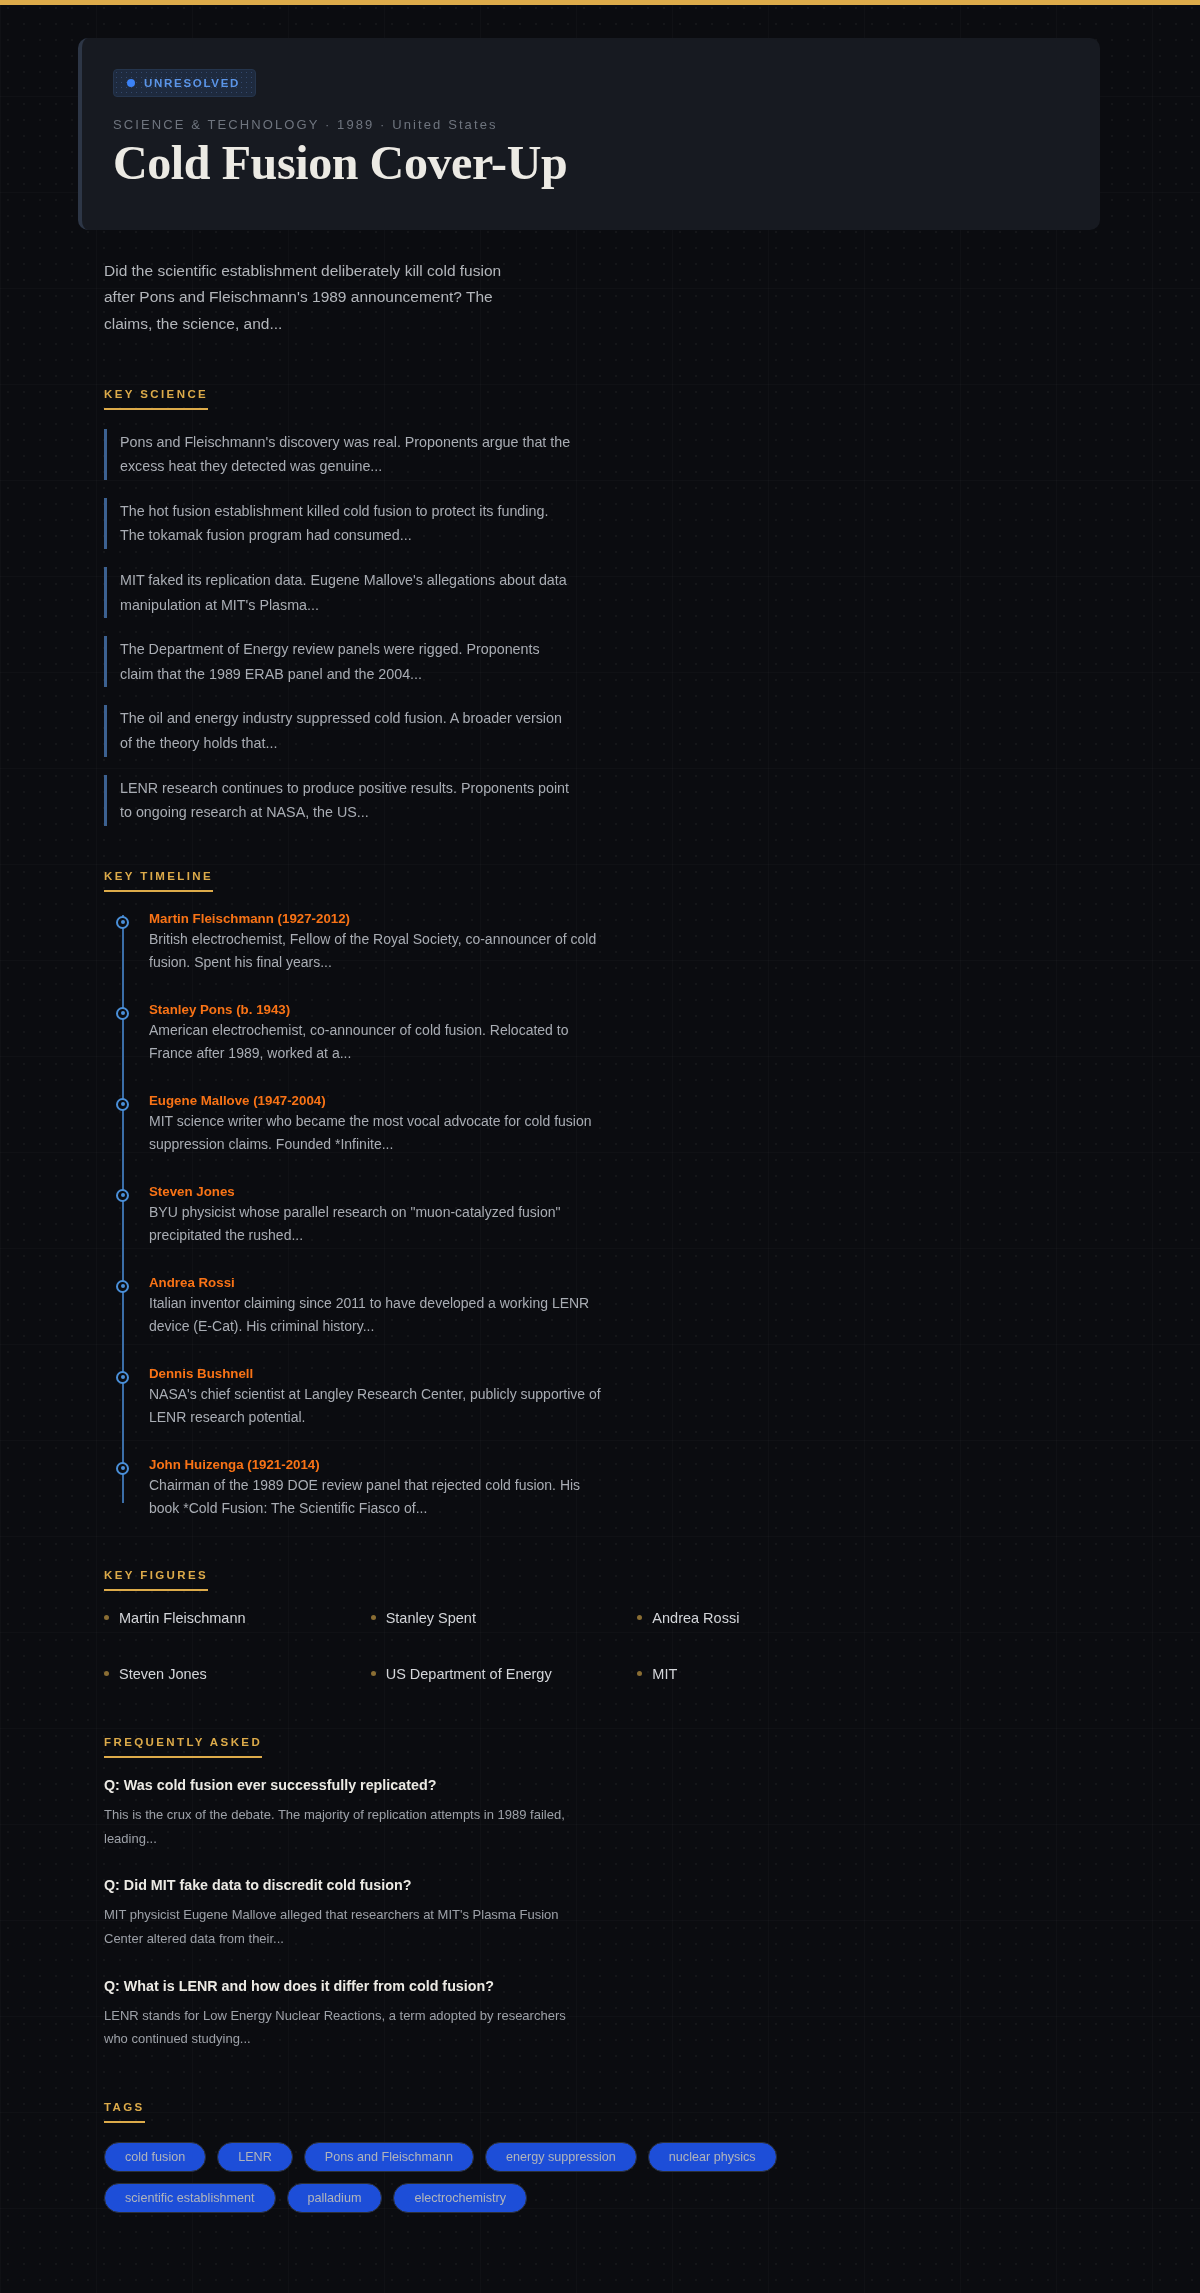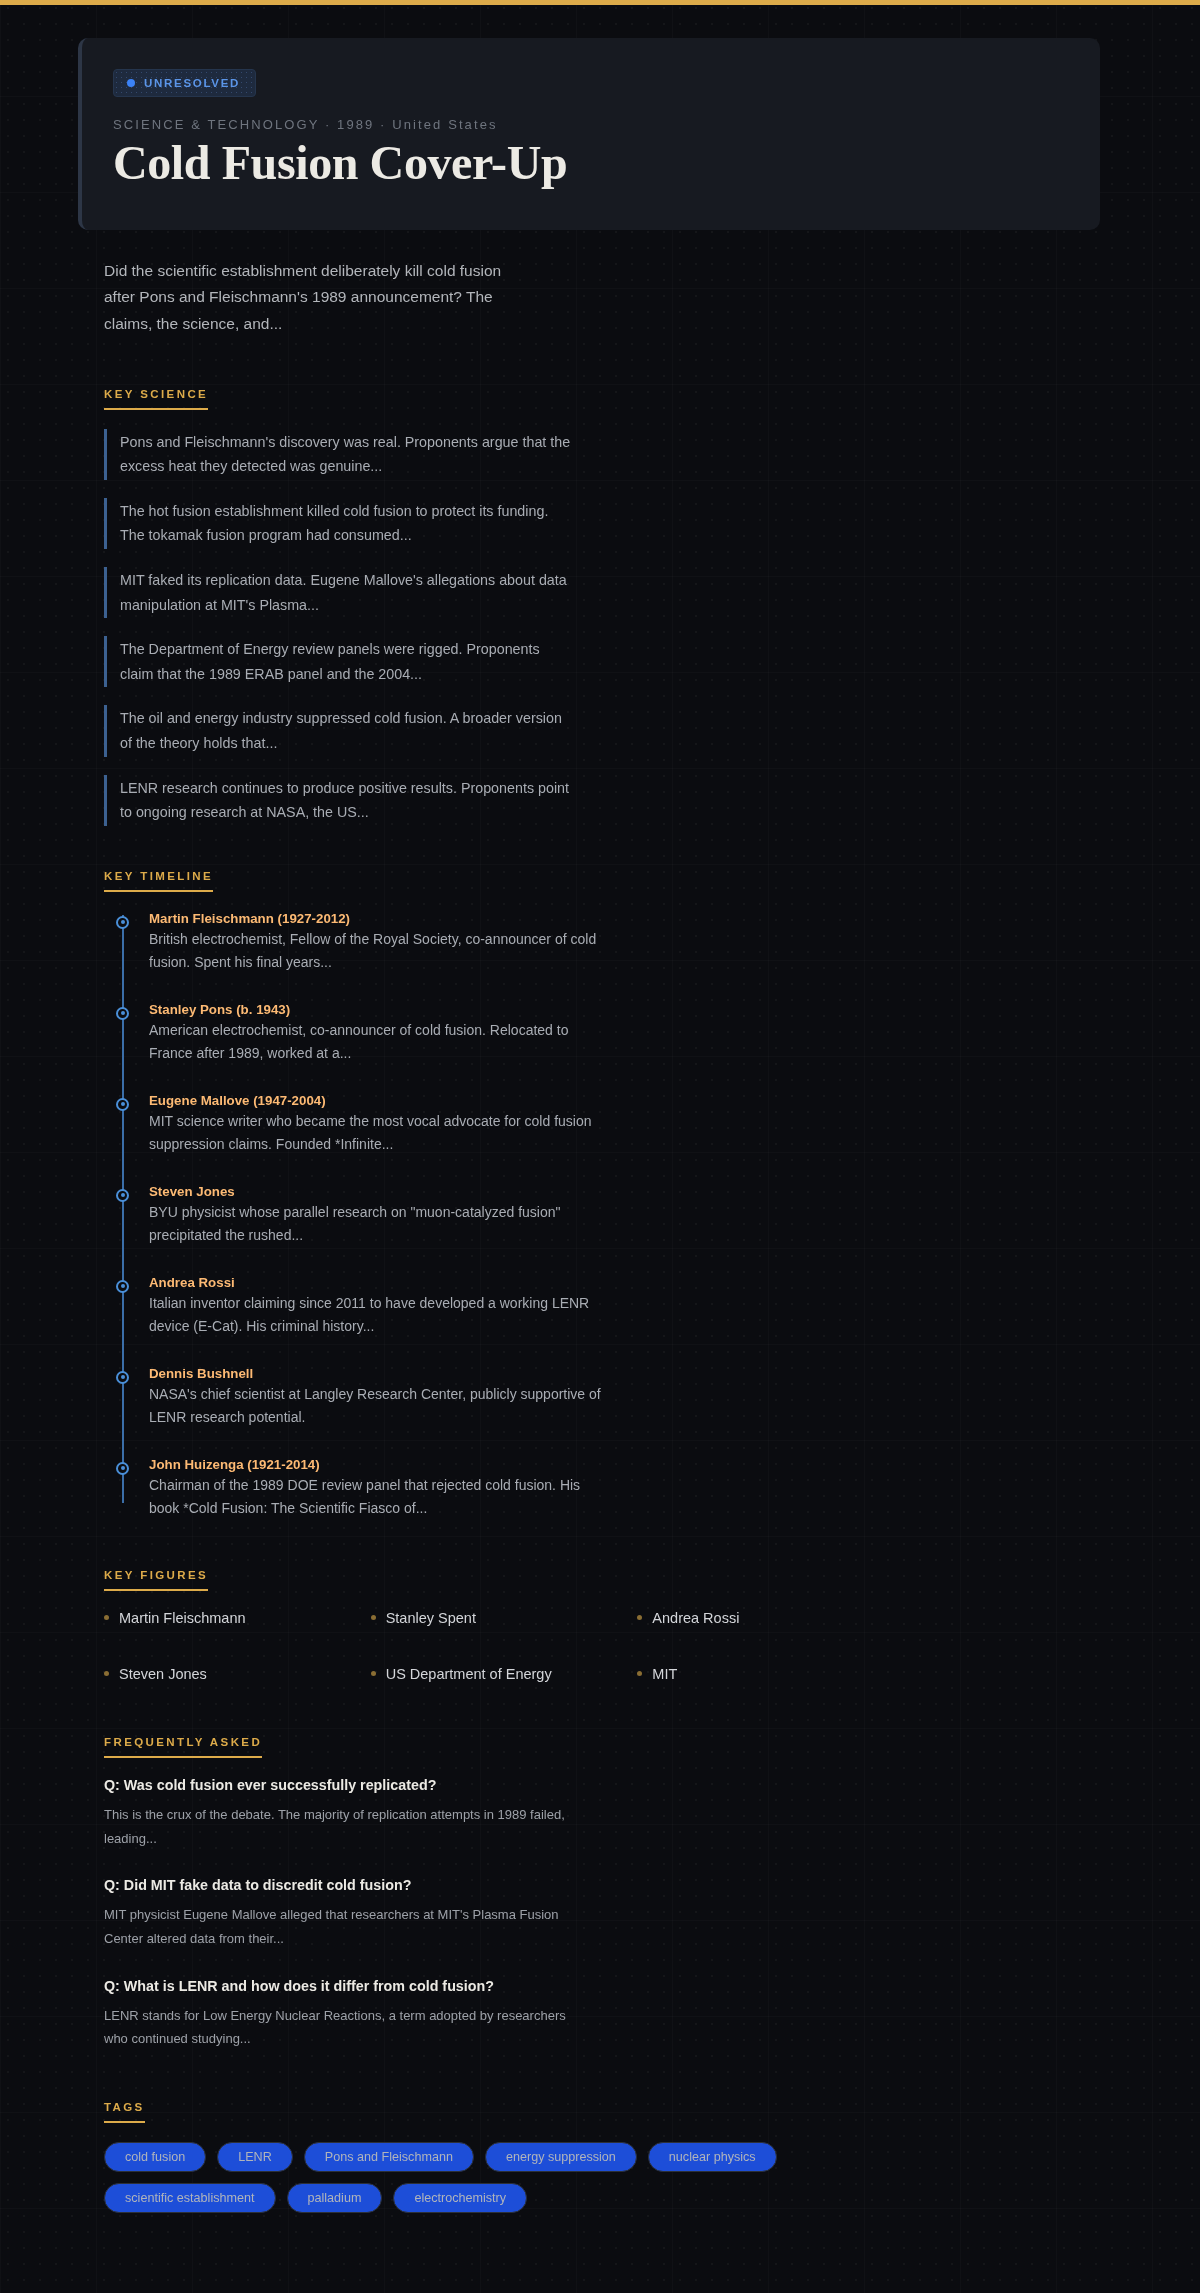--- a/index.html
+++ b/index.html
@@ -193,21 +193,21 @@
   }
   .tl-dot::after {
     content: "";
     width: 4px; height: 4px;
     border-radius: 50%;
     background: #4a8fd8;
   }
   .tl-title {
     font-size: 13.3px;
     font-weight: bold;
-    color: #fdba74;
+    color: #f97316;
     margin-bottom: 2px;
   }
   .tl-desc {
     font-size: 14px;
     line-height: 1.68;
     color: #a9adb4;
   }
 
   
   .figures-grid {

